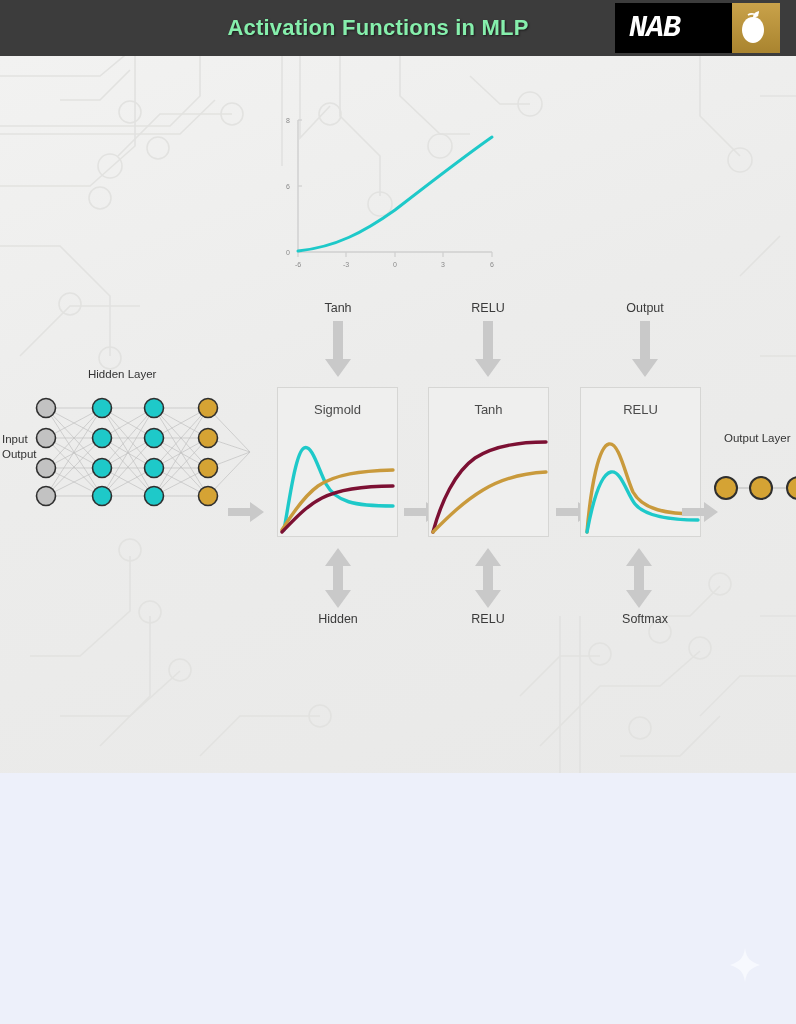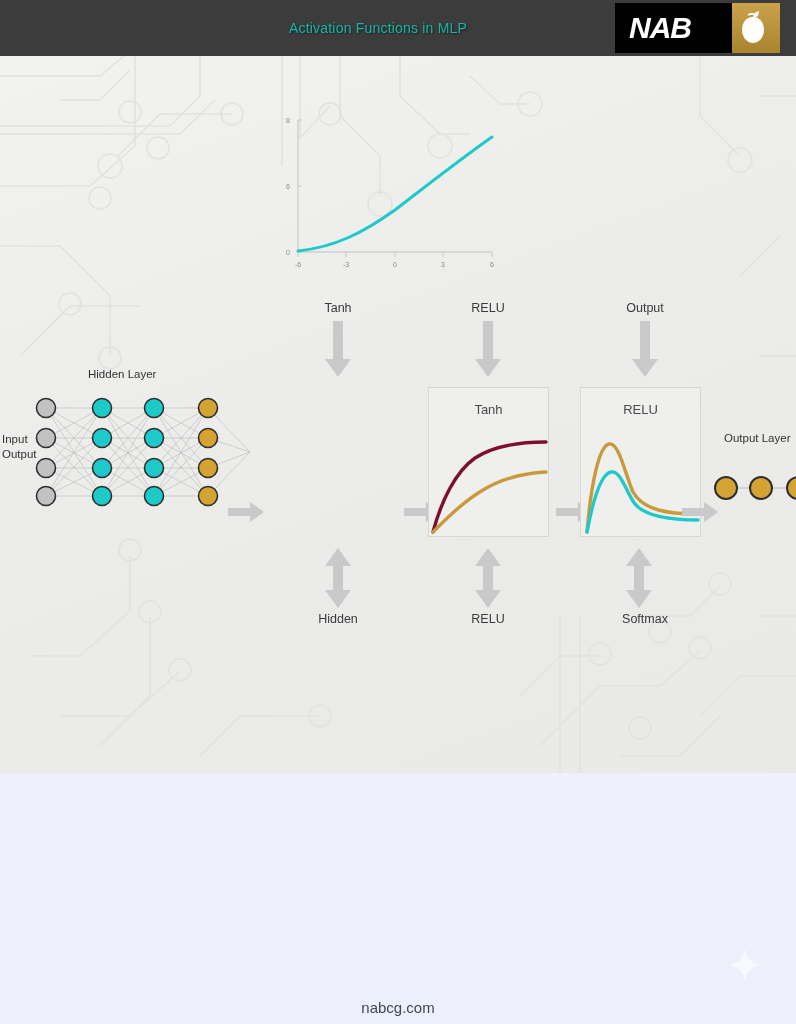--- a/index.html
+++ b/index.html
@@ -11,42 +11,42 @@
     overflow:hidden;
   }
 
   
   .header {
     position:absolute; left:0; top:0; width:796px; height:56px;
     background:#3c3c3c;
     display:flex; align-items:center; justify-content:center;
   }
   .header-title {
-    color:#14b8a6;
-    font-size:14px;
-    font-weight:normal;
+    color:#86efac;
+    font-size:22px;
+    font-weight:bold;
     letter-spacing:0.2px;
     text-shadow:1px 1px 2px rgba(0,0,0,.55);
     margin-right:40px;
   }
   .logo {
     position:absolute; right:16px; top:3px;
     width:165px; height:50px;
     background:#000000;
     display:flex; align-items:center;
     overflow:hidden;
   }
   .logo-text {
     color:#ffffff;
     font-size:30px;
     font-weight:bold;
     font-style:italic;
     letter-spacing:-1px;
     padding-left:14px;
-    font-family:Liberation Sans, sans-serif;
+    font-family:Liberation Mono, monospace;
   }
   .logo-gold {
     position:absolute; right:0; top:0; width:48px; height:50px;
     background:linear-gradient(180deg,#c9a24a,#a9842f);
   }
   .logo-apple {
     position:absolute; right:12px; top:8px; width:30px; height:34px;
   }
 
   
@@ -277,20 +277,28 @@
   <svg class="arr-down ad-1" viewBox="0 0 26 56">
     <path d="M8 0 H18 V38 H26 L13 56 L0 38 H8 Z" fill="#c9c9c9"></path>
   </svg>
   <svg class="arr-down ad-2" viewBox="0 0 26 56">
     <path d="M8 0 H18 V38 H26 L13 56 L0 38 H8 Z" fill="#c9c9c9"></path>
   </svg>
   <svg class="arr-down ad-3" viewBox="0 0 26 56">
     <path d="M8 0 H18 V38 H26 L13 56 L0 38 H8 Z" fill="#c9c9c9"></path>
   </svg>
 
+  <div class="panel panel-1">
+    <div class="panel-title">Sigmold</div>
+    <svg class="panel-plot" viewBox="0 0 121 110">
+      <path d="M6 104 C12 70 18 26 26 22 C34 18 40 42 48 58 C58 76 76 80 115 80" fill="none" stroke="#1ec9c9" stroke-width="3.4" stroke-linecap="round"></path>
+      <path d="M4 104 C14 88 26 70 40 60 C58 48 82 45 115 44" fill="none" stroke="#c99a3c" stroke-width="3.4" stroke-linecap="round"></path>
+      <path d="M4 106 C16 94 28 80 44 72 C62 63 84 60 115 60" fill="none" stroke="#7c1033" stroke-width="3.4" stroke-linecap="round"></path>
+    </svg>
+  </div>
 
   <svg class="arr-right ar-2" viewBox="0 0 36 24">
     <path d="M0 8 H22 V2 L36 12 L22 22 V16 H0 Z" fill="#c9c9c9"></path>
   </svg>
 
   <div class="panel panel-2">
     <div class="panel-title">Tanh</div>
     <svg class="panel-plot" viewBox="0 0 121 110">
       <path d="M4 106 C12 76 26 46 46 32 C66 19 92 16 117 16" fill="none" stroke="#7c1033" stroke-width="3.4" stroke-linecap="round"></path>
       <path d="M4 106 C18 92 34 76 54 64 C74 52 96 47 117 46" fill="none" stroke="#c99a3c" stroke-width="3.4" stroke-linecap="round"></path>
@@ -335,14 +343,13 @@
       <circle cx="55" cy="36" r="11" fill="#d5a334"></circle>
       <circle cx="92" cy="36" r="11" fill="#d5a334"></circle>
     </g>
   </svg>
 </div>
 
 <div class="bottom">
   <svg class="sparkle" viewBox="0 0 30 34">
     <path d="M15 0 C16.5 10 20 13.5 30 17 C20 20.5 16.5 24 15 34 C13.5 24 10 20.5 0 17 C10 13.5 13.5 10 15 0 Z" fill="#f7f9fe"></path>
   </svg>
-  <div class="footer-url">nabcg.com</div>
 </div>
 
 </body></html>

